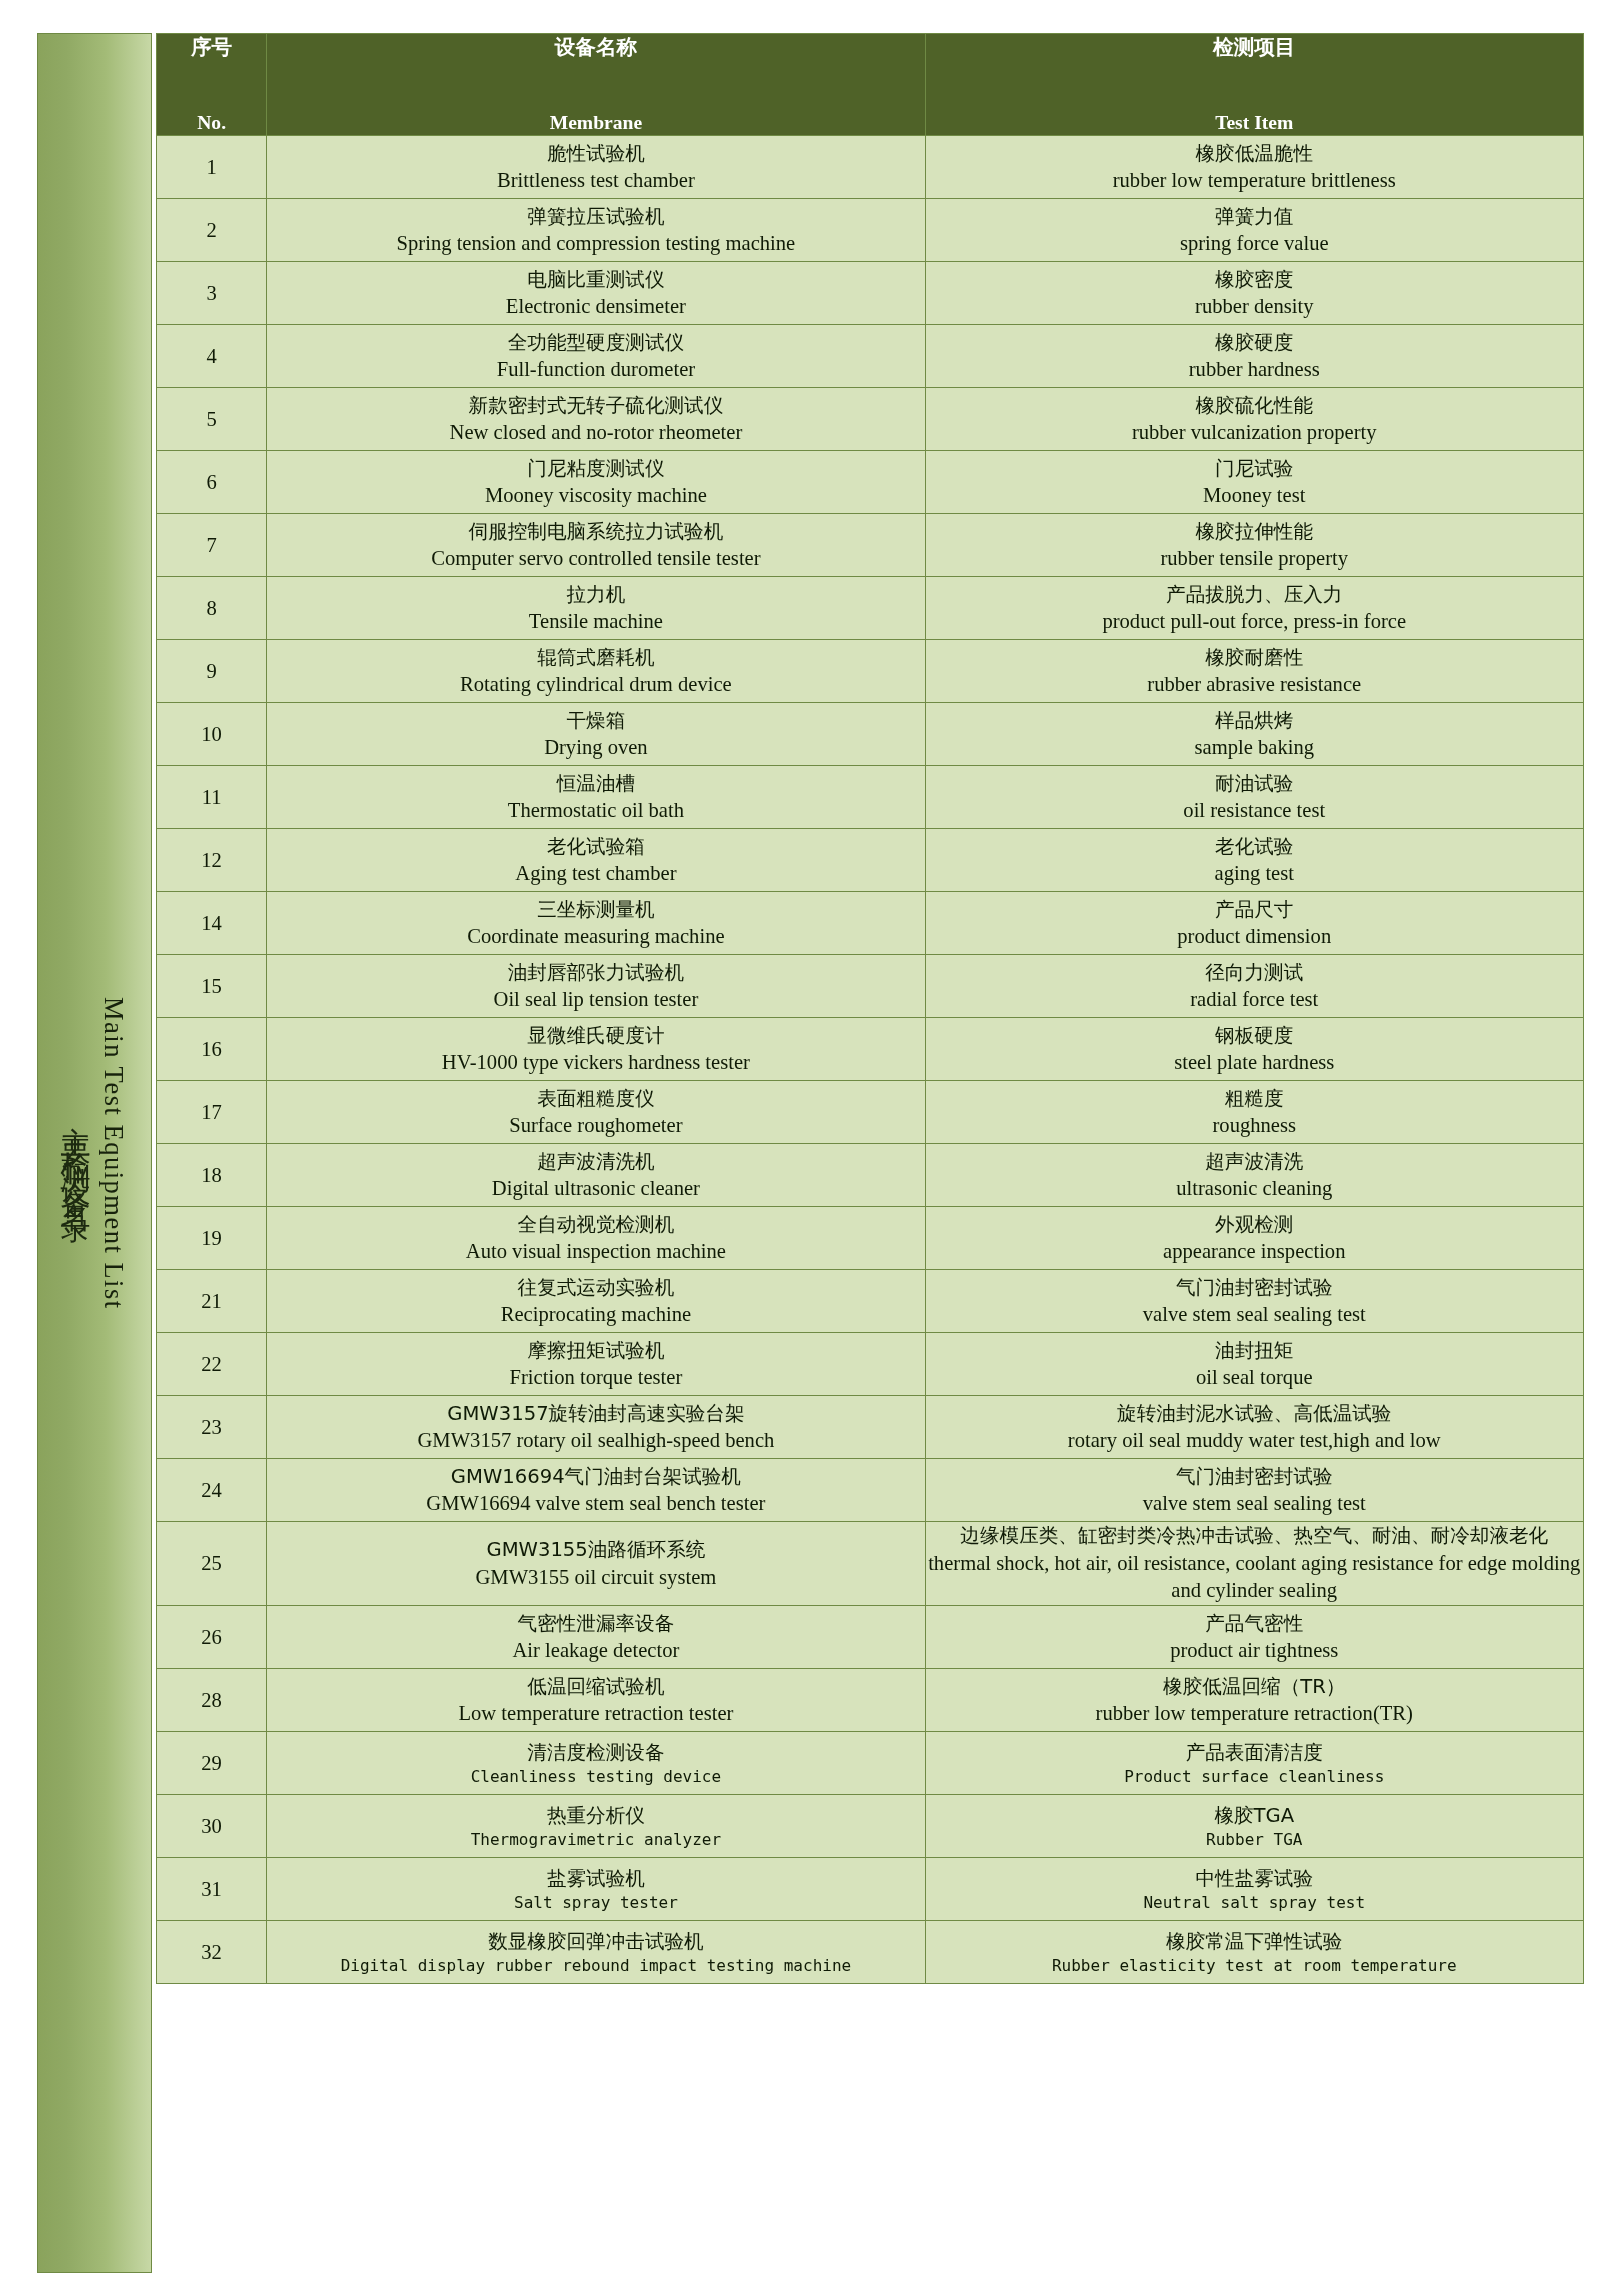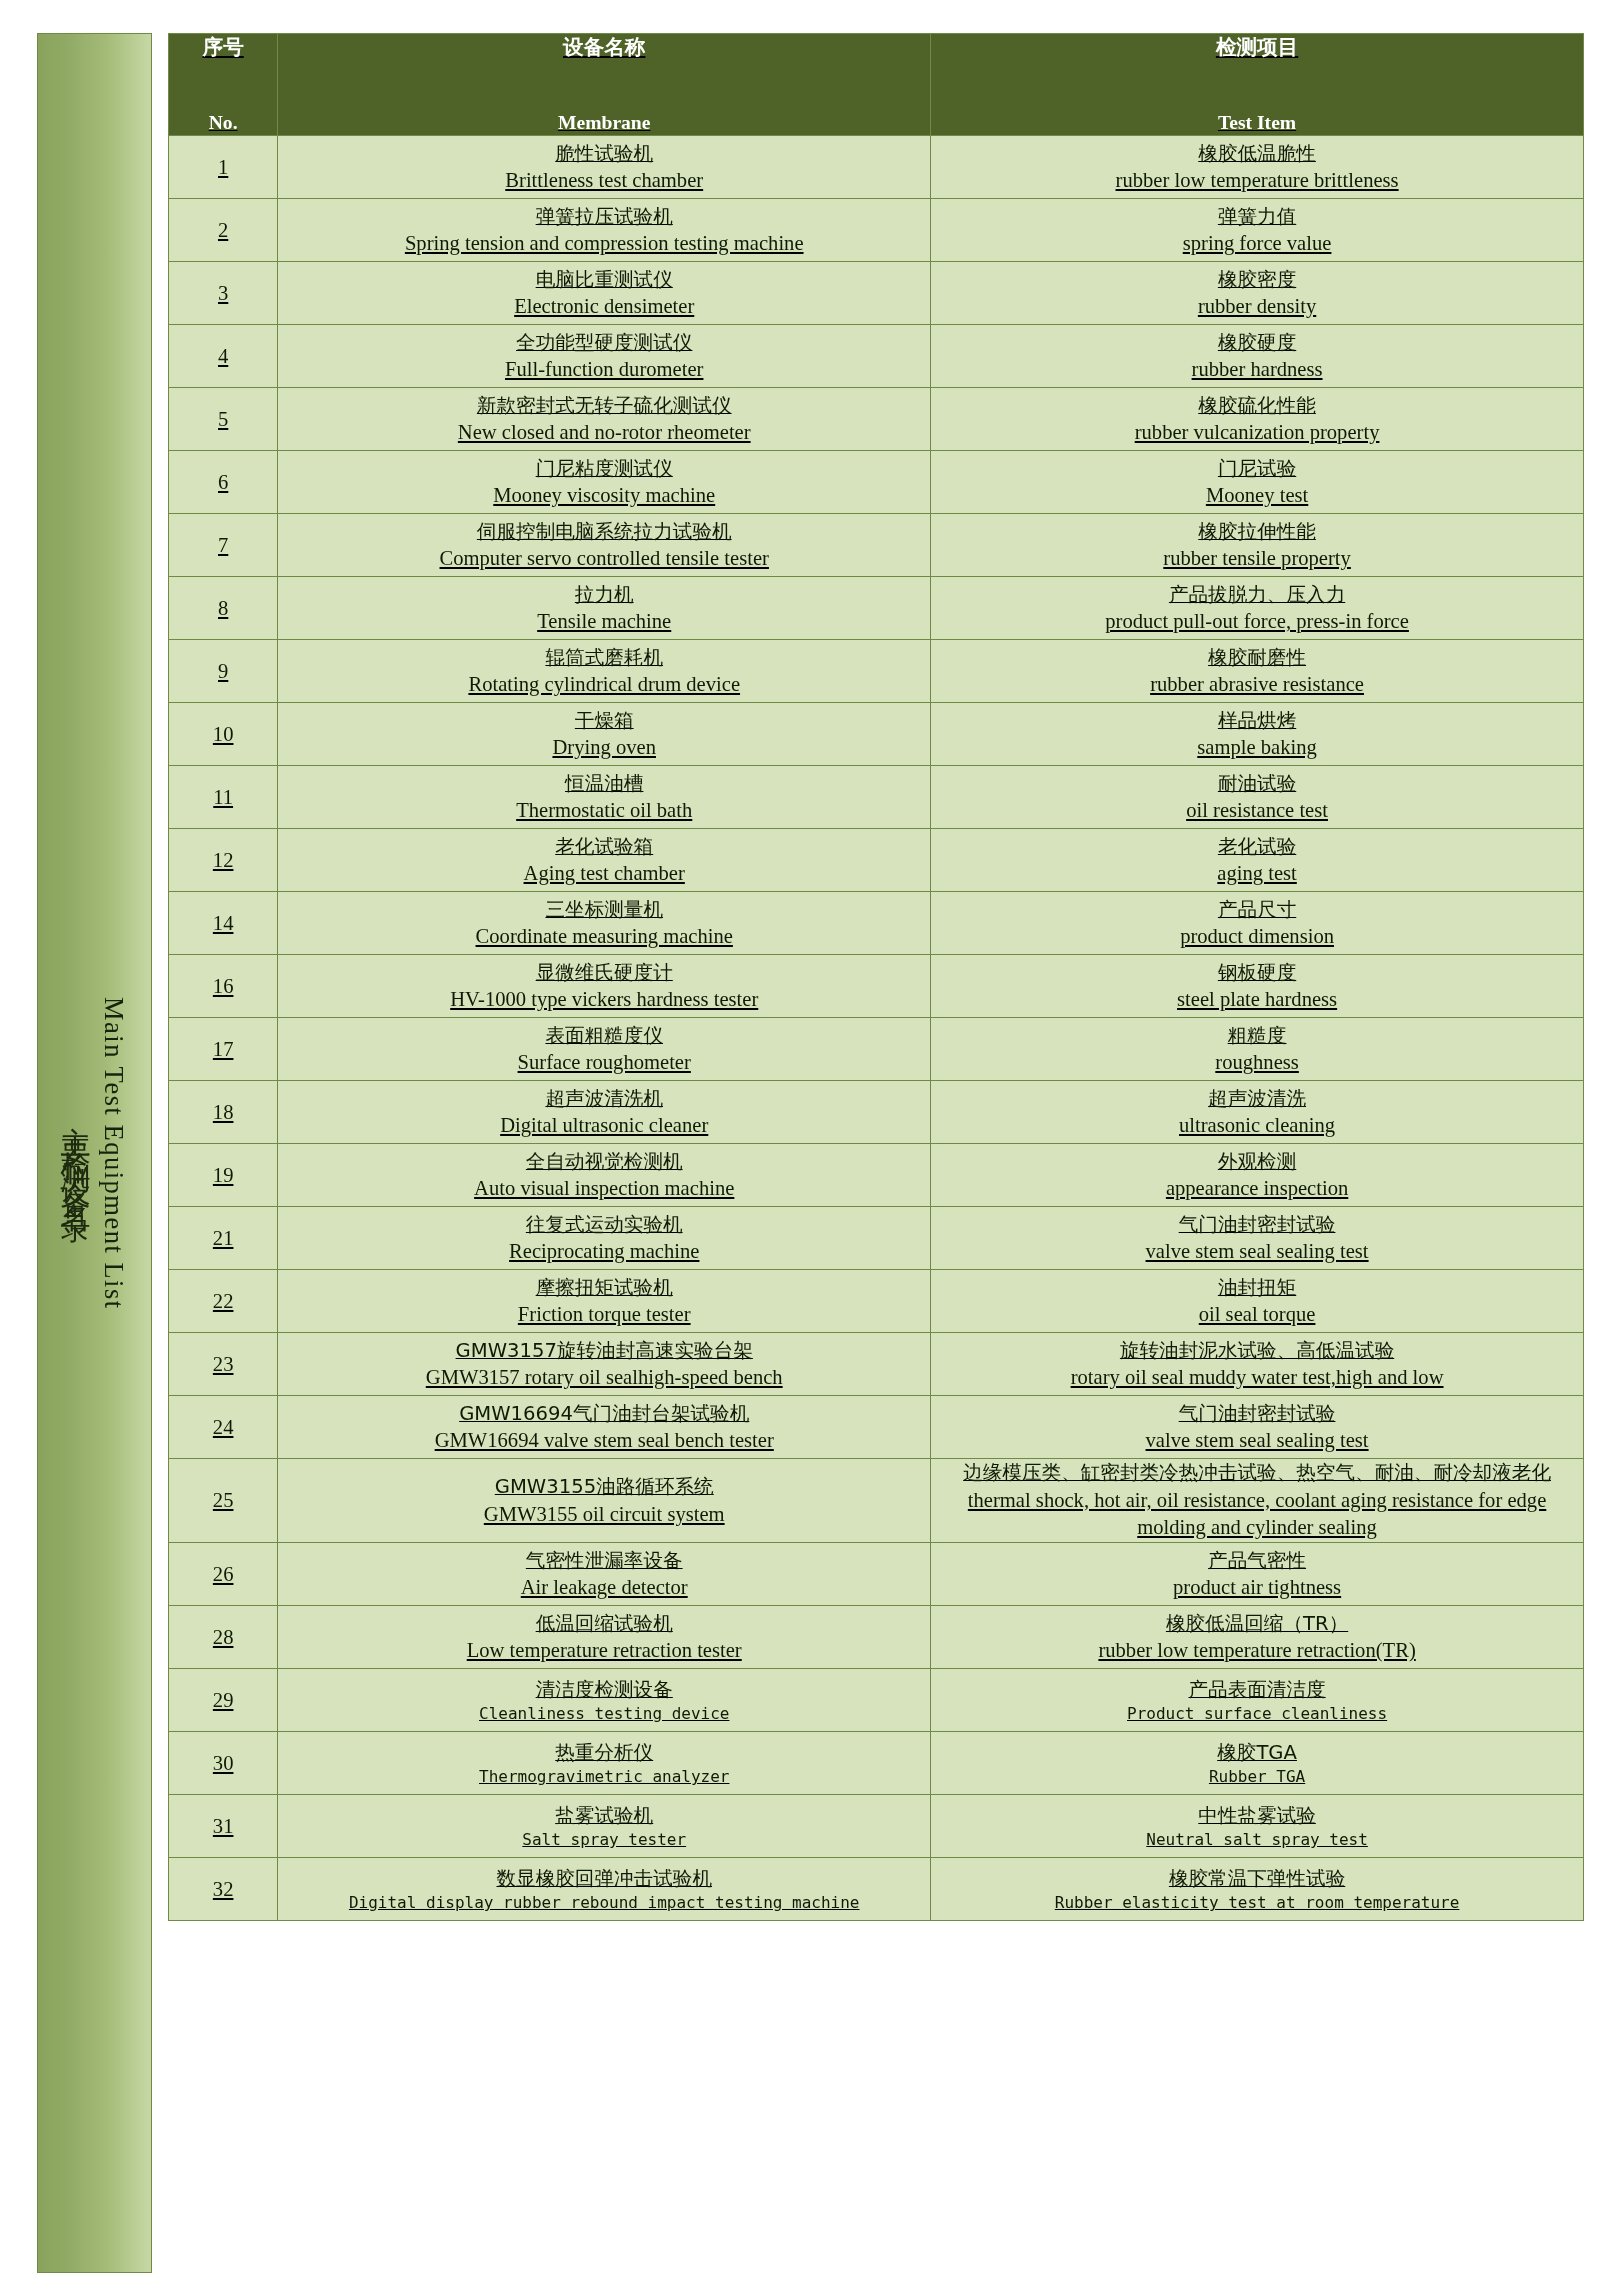--- a/index.html
+++ b/index.html
@@ -49,22 +49,21 @@
     writing-mode: vertical-rl;
     font-size: 26.5px;
     color: #17220c;
     font-family: "Liberation Serif", serif;
     letter-spacing: 1.5px;
     white-space: nowrap;
   }
   
   .table-wrap {
     flex: 1 1 auto;
-    padding-left: 16px;
-    text-decoration: underline;
+    padding-left: 4px;
   }
   table.equip {
     border-collapse: collapse;
     width: 100%;
     table-layout: fixed;
   }
   table.equip col.c-no { width: 105px; }
   table.equip col.c-eq { width: 627px; }
   table.equip col.c-ti { width: 627px; }
 
@@ -294,20 +293,31 @@
             <td>
               <span class="cell-cn">三坐标测量机</span>
               <span class="cell-en">Coordinate measuring machine</span>
             </td>
             <td>
               <span class="cell-cn">产品尺寸</span>
               <span class="cell-en">product dimension</span>
             </td>
           </tr>
           <tr>
+            <td class="no-cell">15</td>
+            <td>
+              <span class="cell-cn">油封唇部张力试验机</span>
+              <span class="cell-en">Oil seal lip tension tester</span>
+            </td>
+            <td>
+              <span class="cell-cn">径向力测试</span>
+              <span class="cell-en">radial force test</span>
+            </td>
+          </tr>
+          <tr>
             <td class="no-cell">16</td>
             <td>
               <span class="cell-cn">显微维氏硬度计</span>
               <span class="cell-en">HV-1000 type vickers hardness tester</span>
             </td>
             <td>
               <span class="cell-cn">钢板硬度</span>
               <span class="cell-en">steel plate hardness</span>
             </td>
           </tr>

